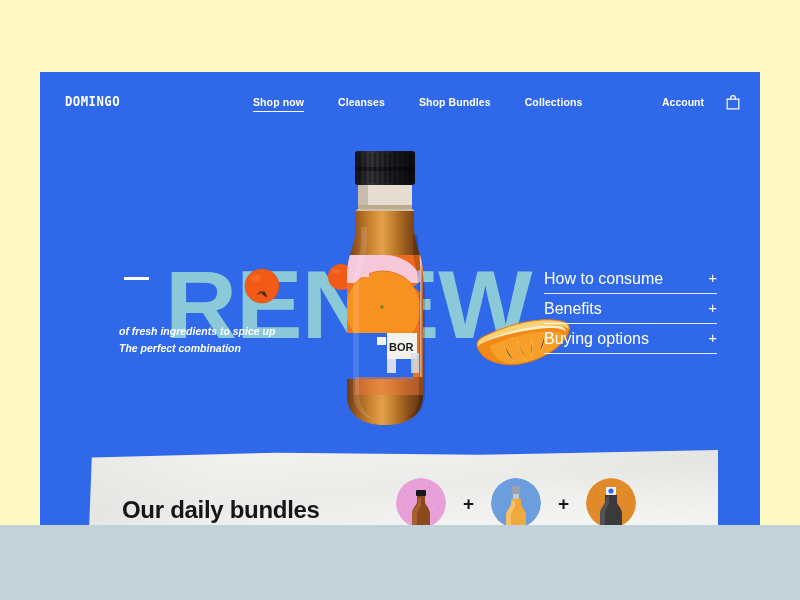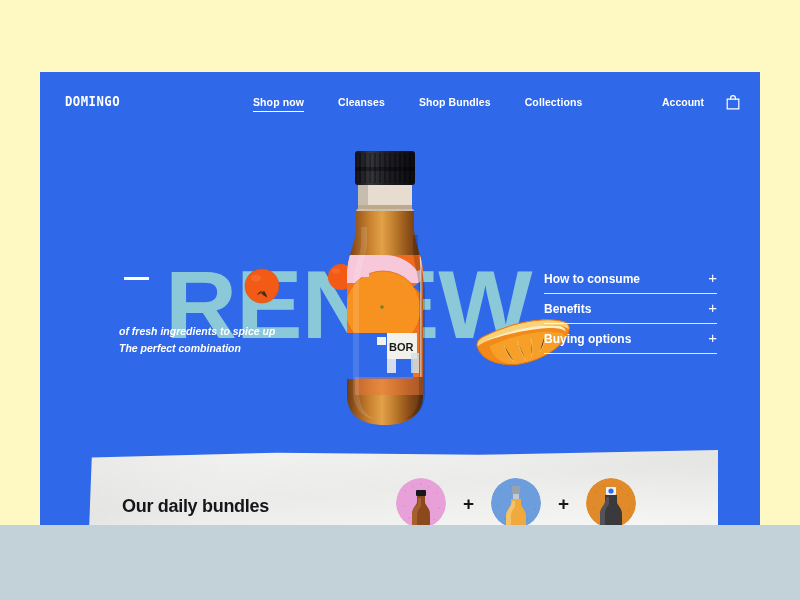--- a/index.html
+++ b/index.html
@@ -128,22 +128,22 @@
     position:relative;
     height:30px;
     display:flex;
     align-items:center;
     justify-content:space-between;
     border-bottom:1px solid rgba(255,255,255,0.85);
     cursor:pointer;
   }
   .acc-label {
     color:#ffffff;
-    font-size:12px;
-    font-weight:700;
+    font-size:16px;
+    font-weight:400;
     white-space:nowrap;
   }
   .acc-plus {
     color:#ffffff;
     font-size:15px;
     font-weight:400;
     line-height:1;
     margin-bottom:2px;
   }
 
@@ -170,21 +170,21 @@
     background:
       linear-gradient(115deg, rgba(0,0,0,0.035) 0%, rgba(0,0,0,0) 22%),
       linear-gradient(200deg, rgba(0,0,0,0.03) 0%, rgba(0,0,0,0) 30%),
       linear-gradient(175deg, #f3f3f1 0%, #ebebe9 40%, #f5f5f3 75%, #e9e9e7 100%);
     clip-path: polygon(0.6% 7%, 30% 2.5%, 62% 4.5%, 100% 0%, 100% 100%, 0% 100%);
   }
   .paper-title {
     position:absolute;
     left:34px; top:46px;
     color:#15161a;
-    font-size:18px;
+    font-size:24px;
     font-weight:700;
     letter-spacing:-0.3px;
   }
 
   
   .bundles {
     position:absolute;
     left:308px; top:28px;
     display:flex; align-items:center; gap:17px;
   }

